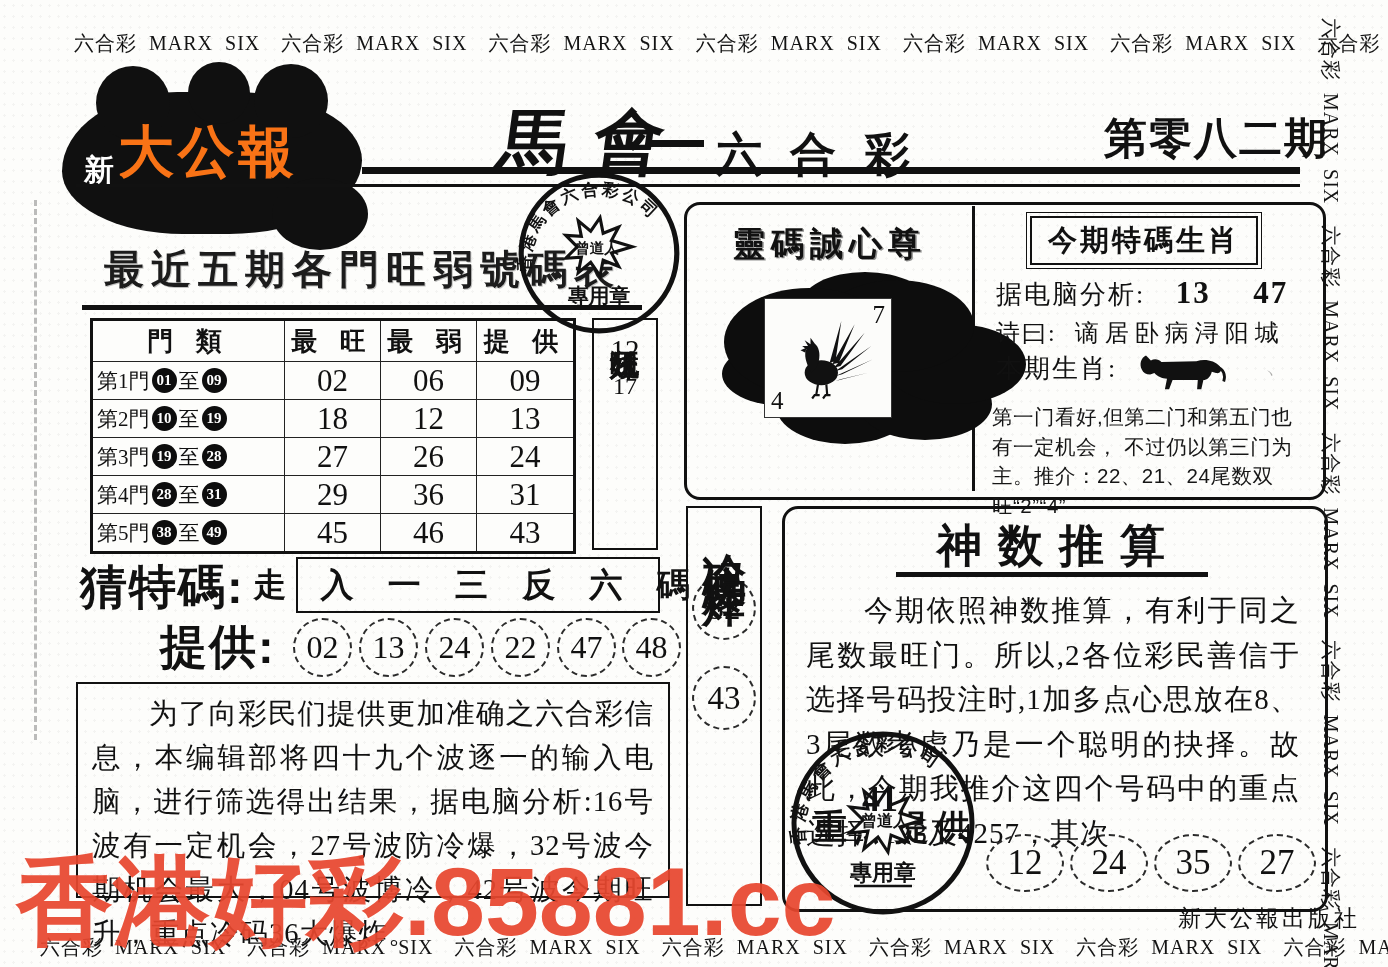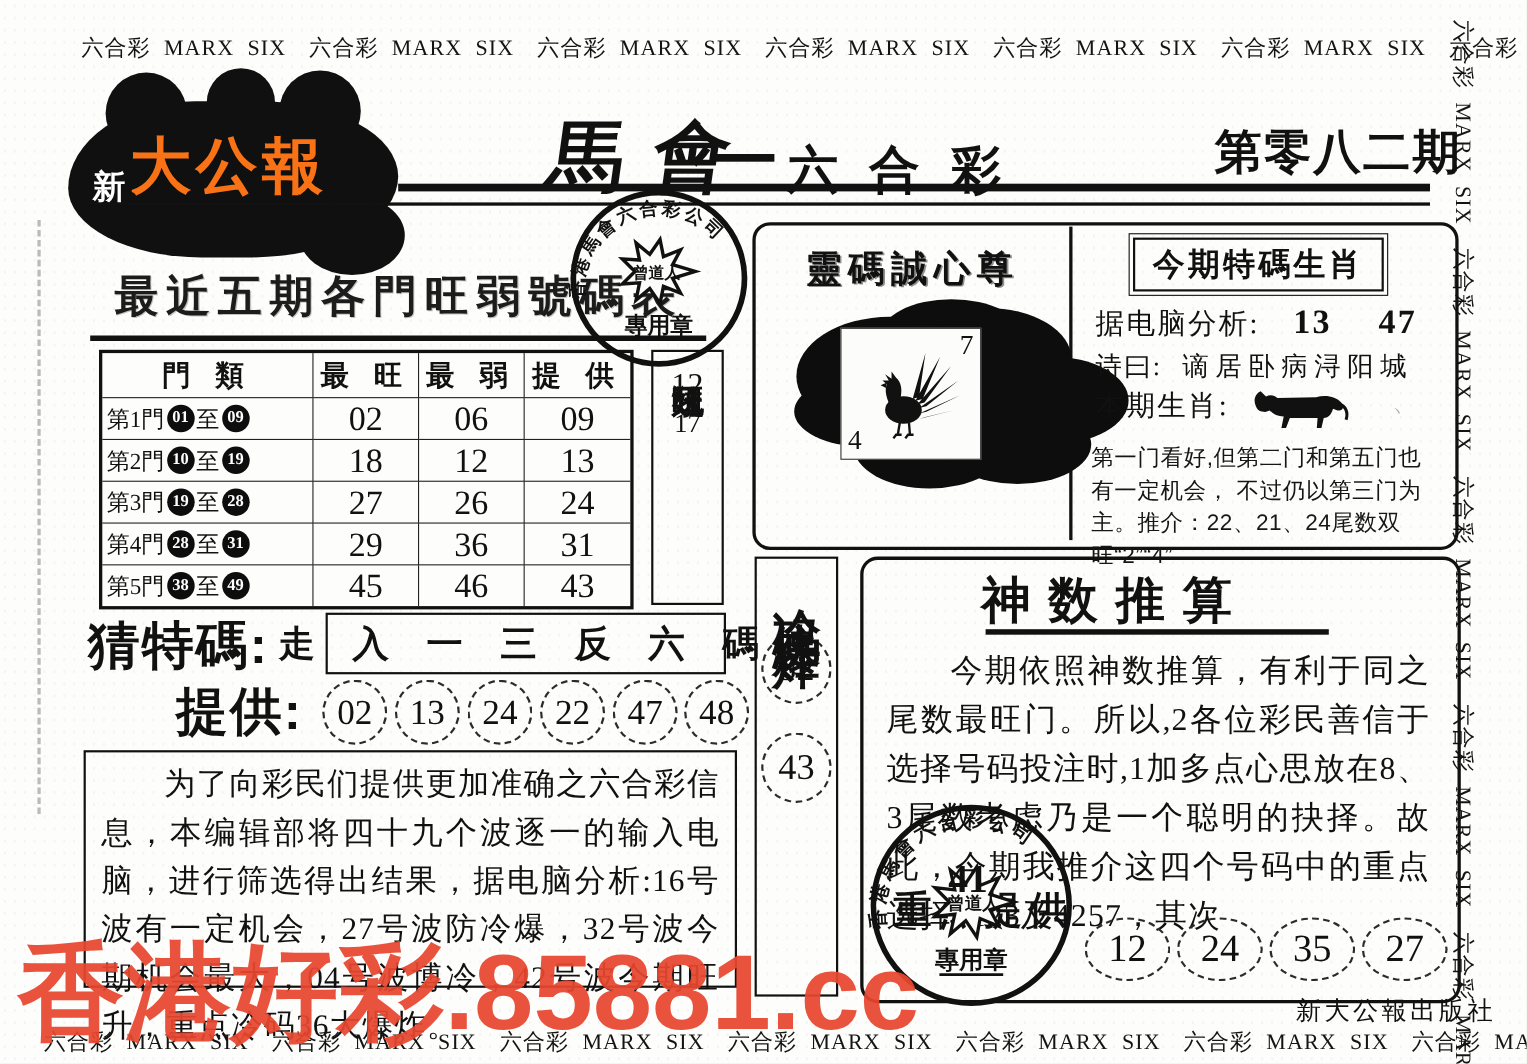--- a/index.html
+++ b/index.html
@@ -227,21 +227,21 @@
   </div>
   <div class="abs zp-note" style="left:992px;top:390px;width:316px;">第一门看好,但第二门和第五门也有一定机会， 不过仍以第三门为主。推介：22、21、24尾数双旺“2”“4”</div>
 
   <div class="abs vbox" style="left:686px;top:506px;width:72px;height:396px;">
     <div class="cold-title" style="margin:10px auto 0;">冷码爆炸</div>
     <div class="dcircle" style="width:60px;height:60px;margin:18px auto 0;font-size:33px;">32</div>
     <div class="dcircle" style="width:60px;height:60px;margin:26px auto 0;font-size:33px;">43</div>
   </div>
 
   <div class="abs panel" style="left:782px;top:506px;width:540px;height:400px;"></div>
-  <div class="abs divine-title" style="left:892px;top:516px;">神数推算</div>
+  <div class="abs divine-title" style="left:937px;top:516px;">神数推算</div>
   <div class="abs rule" style="left:896px;top:572px;width:312px;height:5px;"></div>
   <div class="abs divine-body" style="left:806px;top:588px;width:494px;">今期依照神数推算，有利于同之尾数最旺门。所以,2各位彩民善信于选择号码投注时,1加多点心思放在8、3尾数考虑乃是一个聪明的抉择。故此，今期我推介这四个号码中的重点选择4123及4257，其次</div>
 
   <div class="abs stamp-num" style="left:862px;top:778px;z-index:32;">41</div>
   <div class="abs key-label" style="left:812px;top:804px;z-index:28;">重点提供</div>
 
   <div class="abs dcircle" style="left:986px;top:834px;width:74px;height:54px;font-size:35px;border-radius:50%;">12</div>
   <div class="abs dcircle" style="left:1070px;top:834px;width:74px;height:54px;font-size:35px;border-radius:50%;">24</div>
   <div class="abs dcircle" style="left:1154px;top:834px;width:74px;height:54px;font-size:35px;border-radius:50%;">35</div>
   <div class="abs dcircle" style="left:1238px;top:834px;width:74px;height:54px;font-size:35px;border-radius:50%;">27</div>

